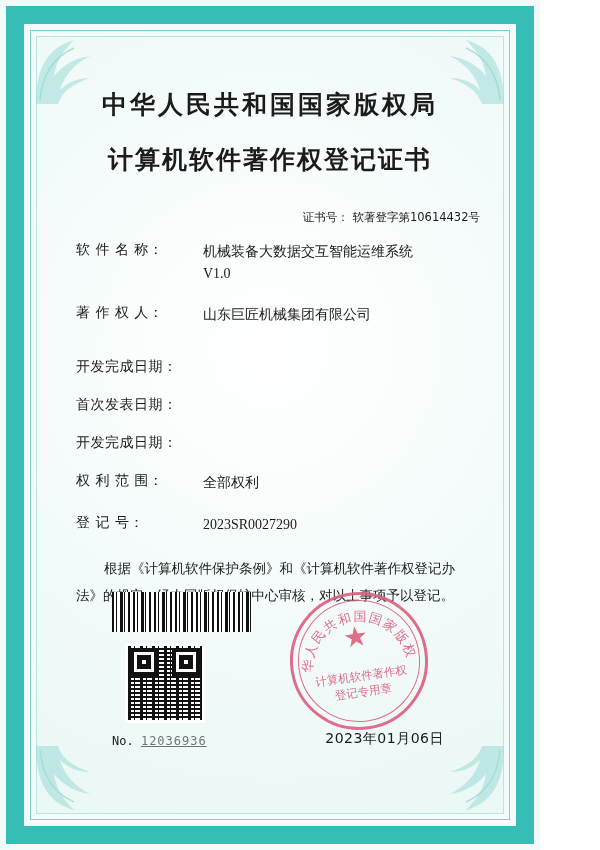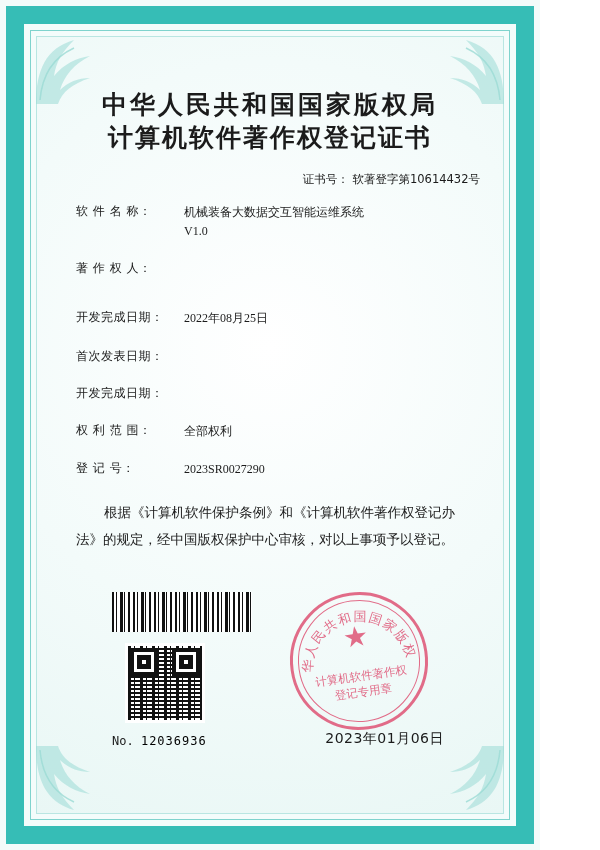--- a/index.html
+++ b/index.html
@@ -95,48 +95,50 @@
   .title-main {
     margin-top: 38px;
     text-align: center;
     font-family: "DejaVu Serif", "Liberation Serif", serif;
     font-size: 25px;
     letter-spacing: 3px;
     color: #1b1b1b;
     font-weight: 700;
   }
   .title-sub {
+    margin-top: 22px;
     text-align: center;
     font-family: "DejaVu Serif", "Liberation Serif", serif;
     font-size: 25px;
     letter-spacing: 2px;
     color: #1b1b1b;
     font-weight: 700;
   }
 
   .cert-no {
-    margin-top: 18px;
+    margin-top: 34px;
     text-align: right;
     padding-right: 10px;
     font-size: 11.5px;
     color: #1b1b1b;
     font-family: "DejaVu Sans", sans-serif;
   }
 
   .fields {
     margin-top: 16px;
     padding-left: 26px;
     padding-right: 12px;
   }
   .field-row {
     display: flex;
     align-items: flex-start;
     margin-bottom: 20px;
-    font-size: 12px;
-    color: #1b1b1b;
+    font-size: 14px;
+    color: #1b1b1b;
+    gap: 19px;
   }
   .field-label {
     width: 108px;
     flex: 0 0 108px;
     letter-spacing: 0.5px;
     font-family: "DejaVu Sans", sans-serif;
     white-space: pre;
   }
   .field-value {
     flex: 1 1 auto;
@@ -201,21 +203,21 @@
   .qr::after { right: 2px; top: 2px; }
 
   .serial {
     position: absolute;
     left: 62px;
     bottom: 52px;
     font-size: 12px;
     font-family: "DejaVu Sans Mono", monospace;
     color: #1b1b1b;
   }
-  .serial .sn-num { color: #000000; letter-spacing: 1px; }
+  .serial .sn-num { color: #737373; letter-spacing: 1px; text-decoration: underline; }
 
   .date-issued {
     position: absolute;
     right: 46px;
     bottom: 52px;
     font-size: 14px;
     font-family: "DejaVu Sans", sans-serif;
     color: #1b1b1b;
     letter-spacing: 0.5px;
     text-align: right;
@@ -317,27 +319,27 @@
     <div class="fields">
 
       <div class="field-row">
         <div class="field-label">软 件 名 称：</div>
         <div class="field-value">机械装备大数据交互智能运维系统
 V1.0</div>
       </div>
 
       <div class="field-row">
         <div class="field-label">著 作 权 人：</div>
+        <div class="field-value">山东巨匠机械集团有限公司</div>
       </div>
 
       <div class="gap-lg"></div>
 
       <div class="field-row">
         <div class="field-label">开发完成日期：</div>
-        <div class="field-value">2022年08月25日</div>
       </div>
 
       <div class="field-row">
         <div class="field-label">首次发表日期：</div>
       </div>
 
       <div class="field-row">
         <div class="field-label">开发完成日期：</div>
       </div>
 

